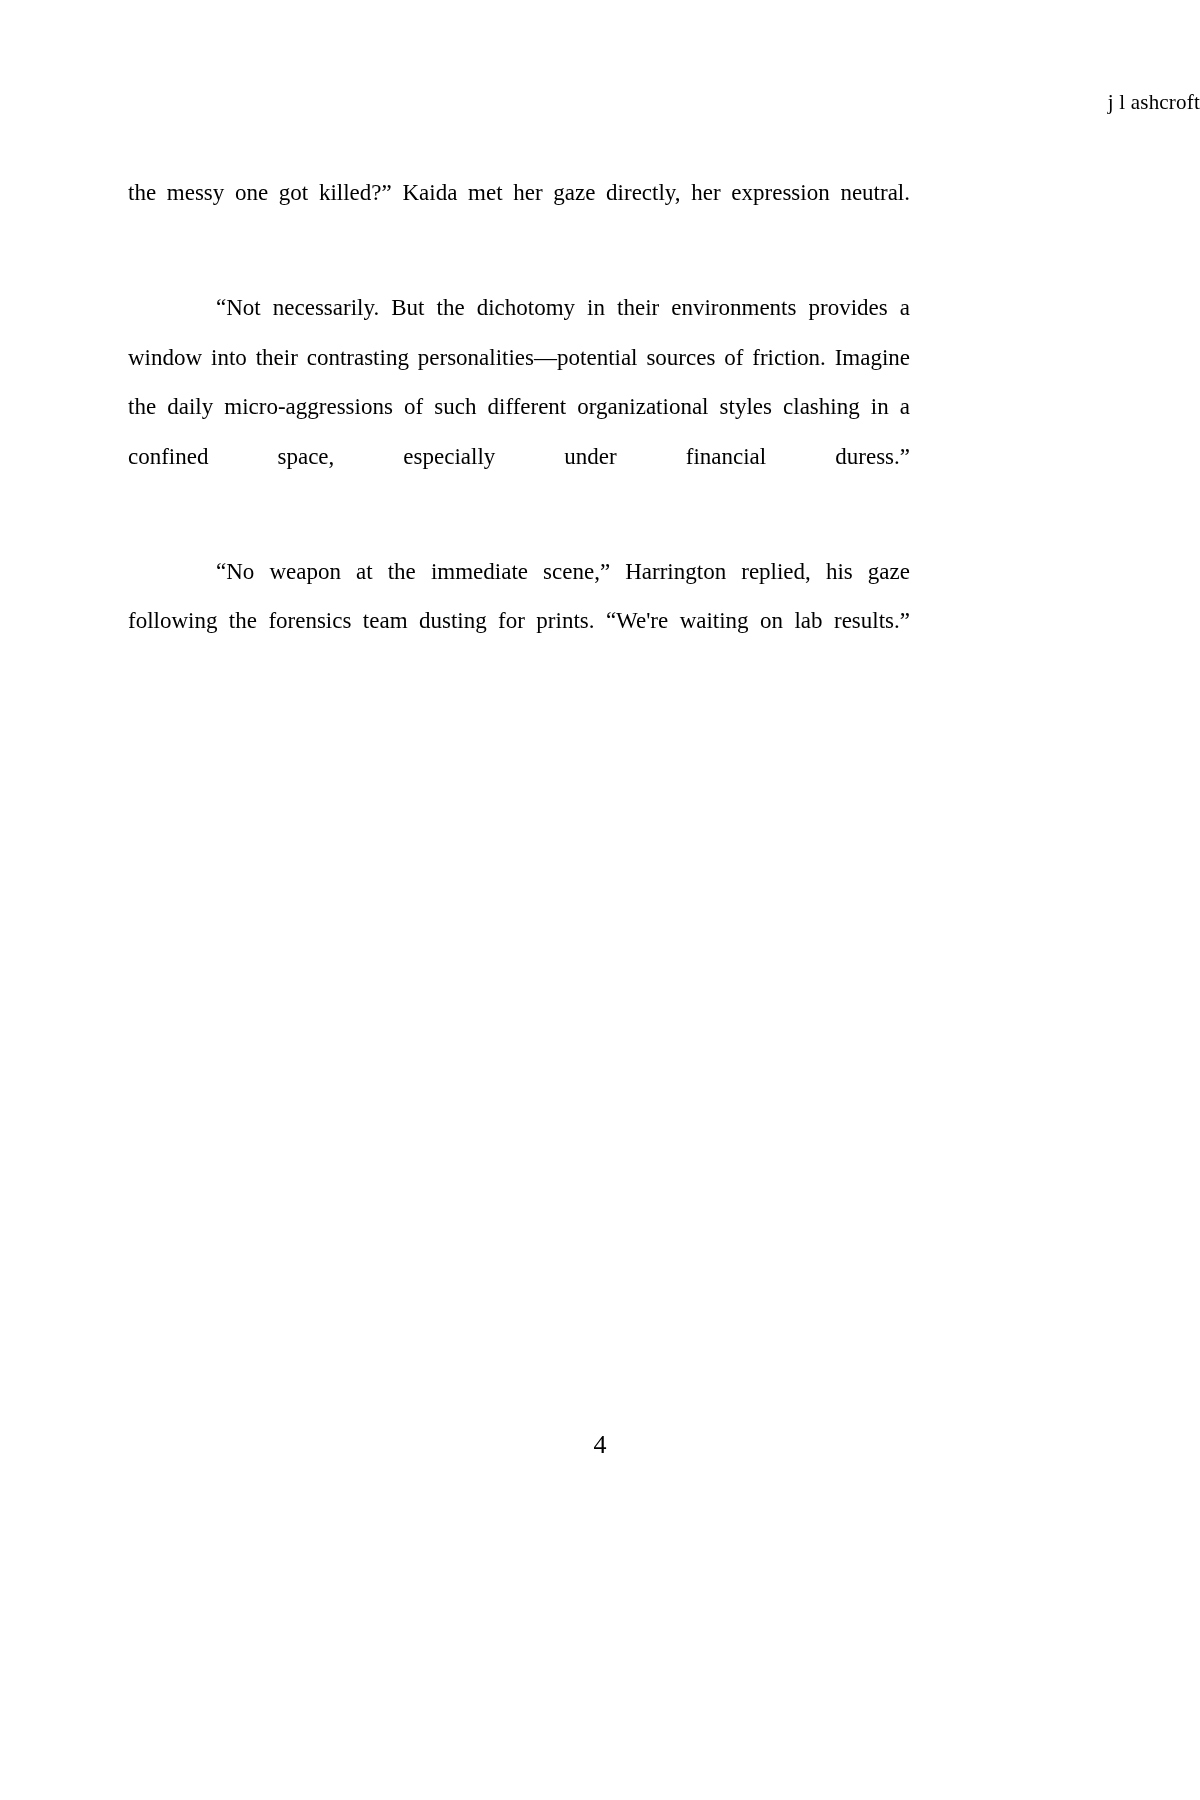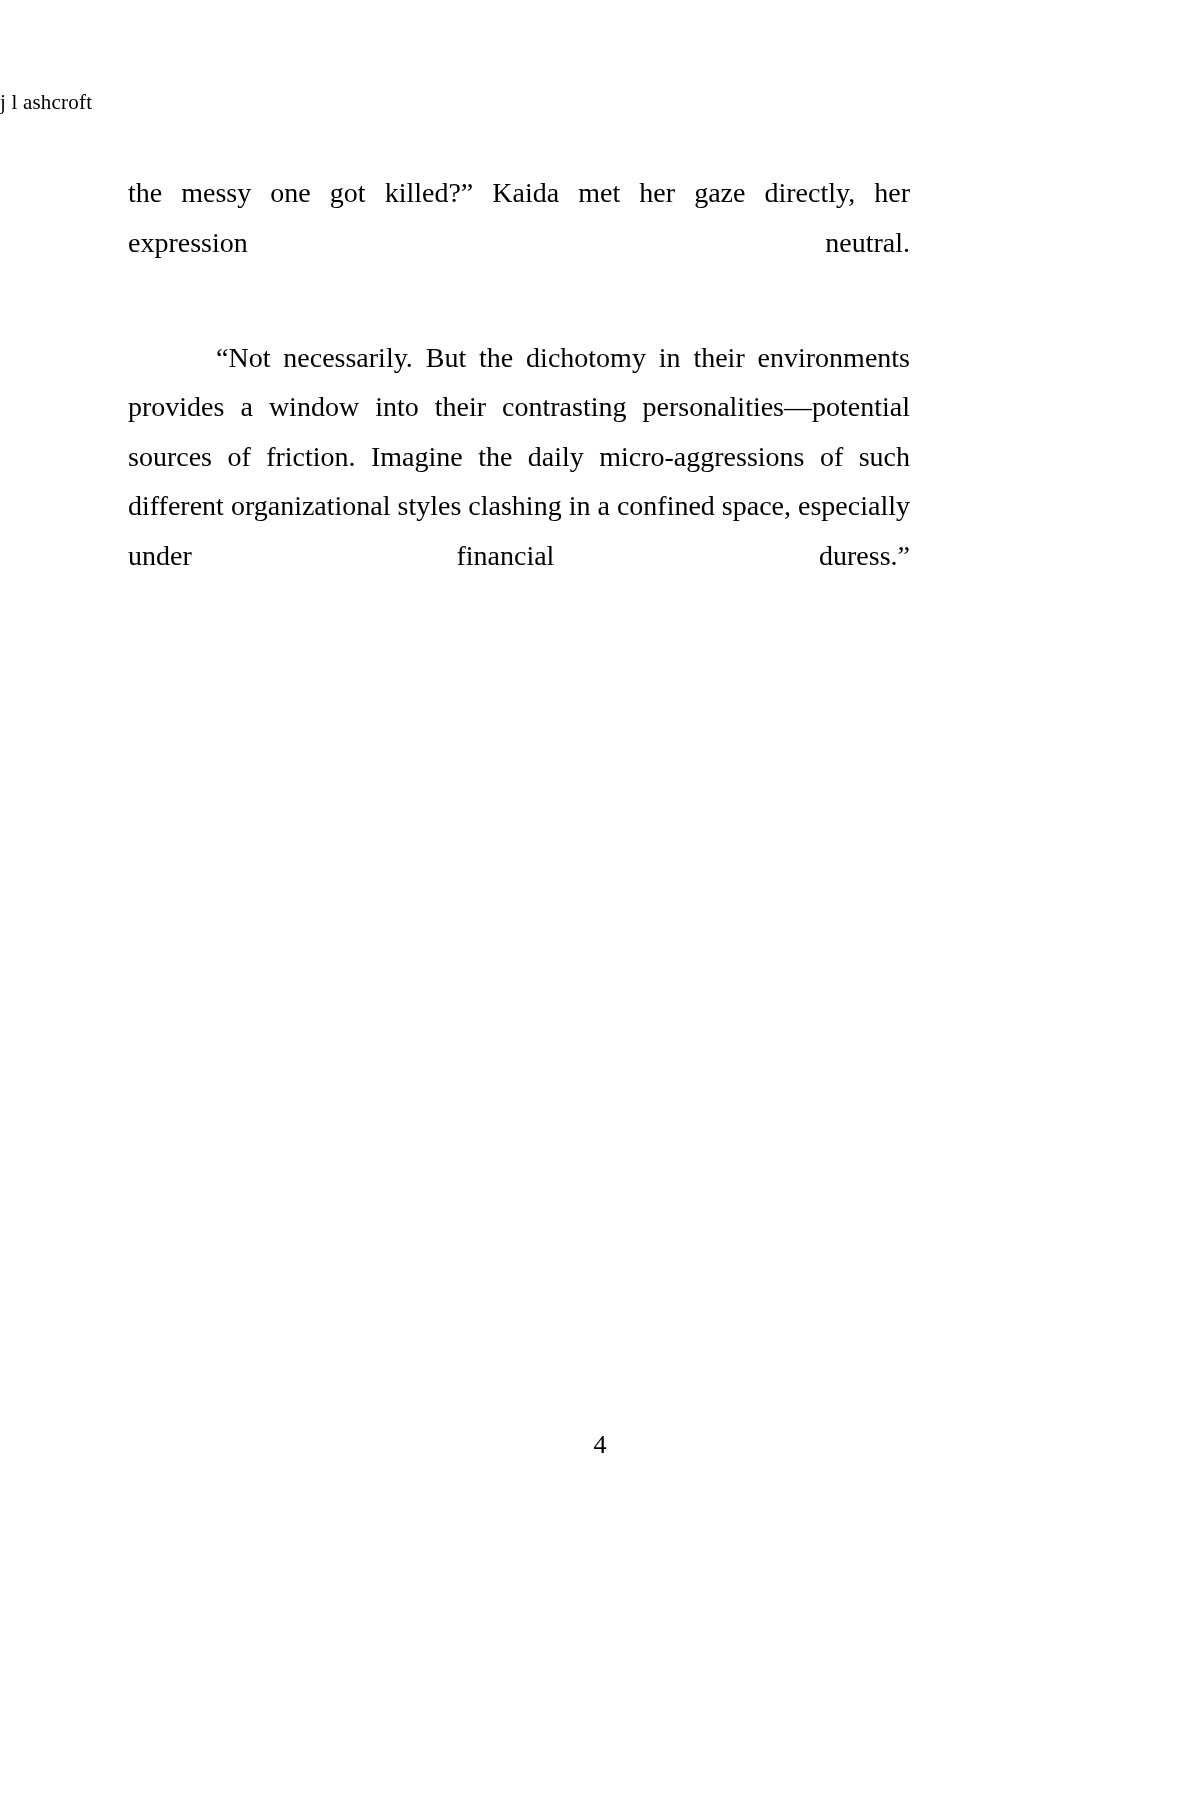--- a/index.html
+++ b/index.html
@@ -16,37 +16,37 @@
     overflow: hidden;
     font-family: "Liberation Serif", "DejaVu Serif", serif;
     color: #000000;
     -webkit-font-smoothing: antialiased;
   }
   .running-header {
     position: absolute;
     top: 92px;
     left: 0;
     width: 1200px;
-    text-align: left;
+    text-align: right;
     font-size: 21px;
     line-height: 1;
     letter-spacing: 0.2px;
     color: #000;
   }
   .body-block {
     position: absolute;
     top: 168px;
     left: 128px;
     width: 790px;
   }
   p.para {
     margin: 0 8px 0 0;
     text-align: justify;
     text-justify: inter-word;
-    font-size: 28px;
+    font-size: 23px;
     line-height: 49.5px;
     text-indent: 88px;
     hyphens: none;
     -webkit-hyphens: none;
     word-spacing: 0px;
   }
   p.para.no-indent {
     text-indent: 0;
   }
   p.para + p.para {
@@ -76,20 +76,21 @@
   <div class="running-header">j l ashcroft</div>
 
   <div class="body-block">
 
     <p class="para no-indent">the messy one got killed?” Kaida met her gaze directly, her expression neutral.</p>
 
     <p class="para">“Not necessarily. But the dichotomy in their environments provides a window into their contrasting personalities—potential sources of friction. Imagine the daily micro-aggressions of such different organizational styles clashing in a confined space, especially under financial duress.”</p>
 
 
 
+    <p class="para">“No weapon at the immediate scene,” Harrington replied, his gaze following the forensics team dusting for prints. “We're waiting on lab results.”</p>
 
 
 
   </div>
 
   <div class="folio">4</div>
 
 </div>
 
 </body></html>

